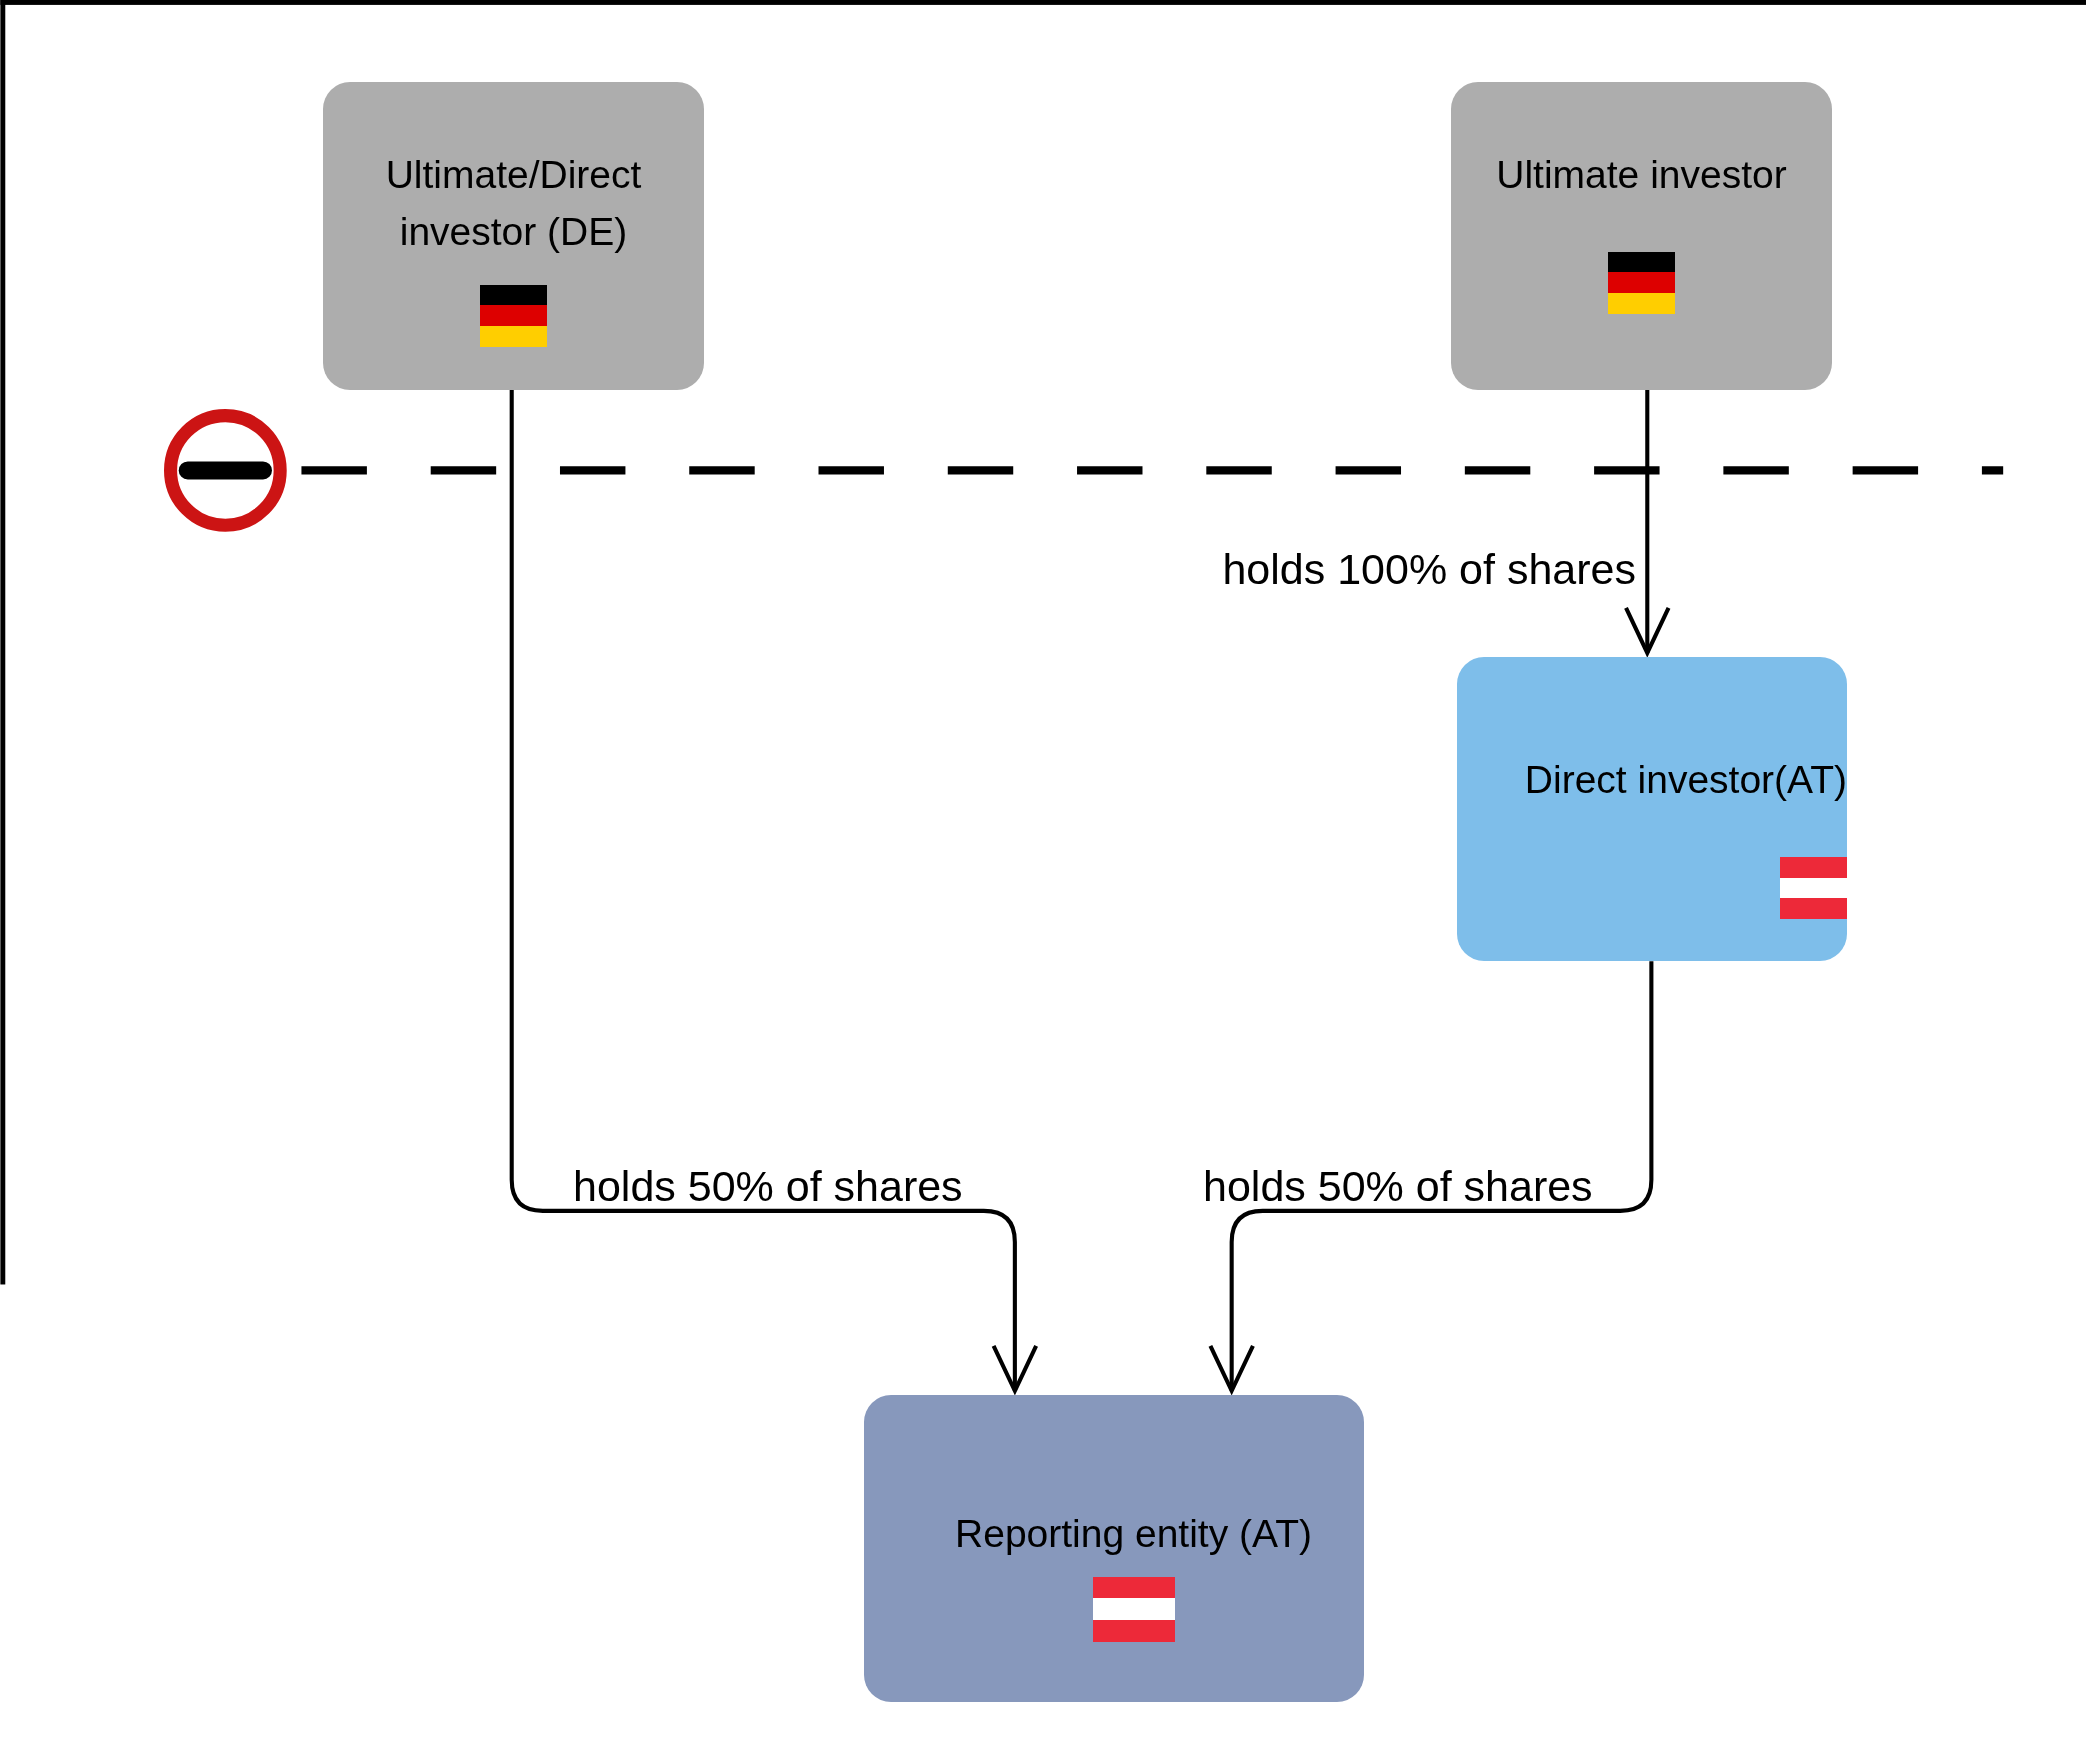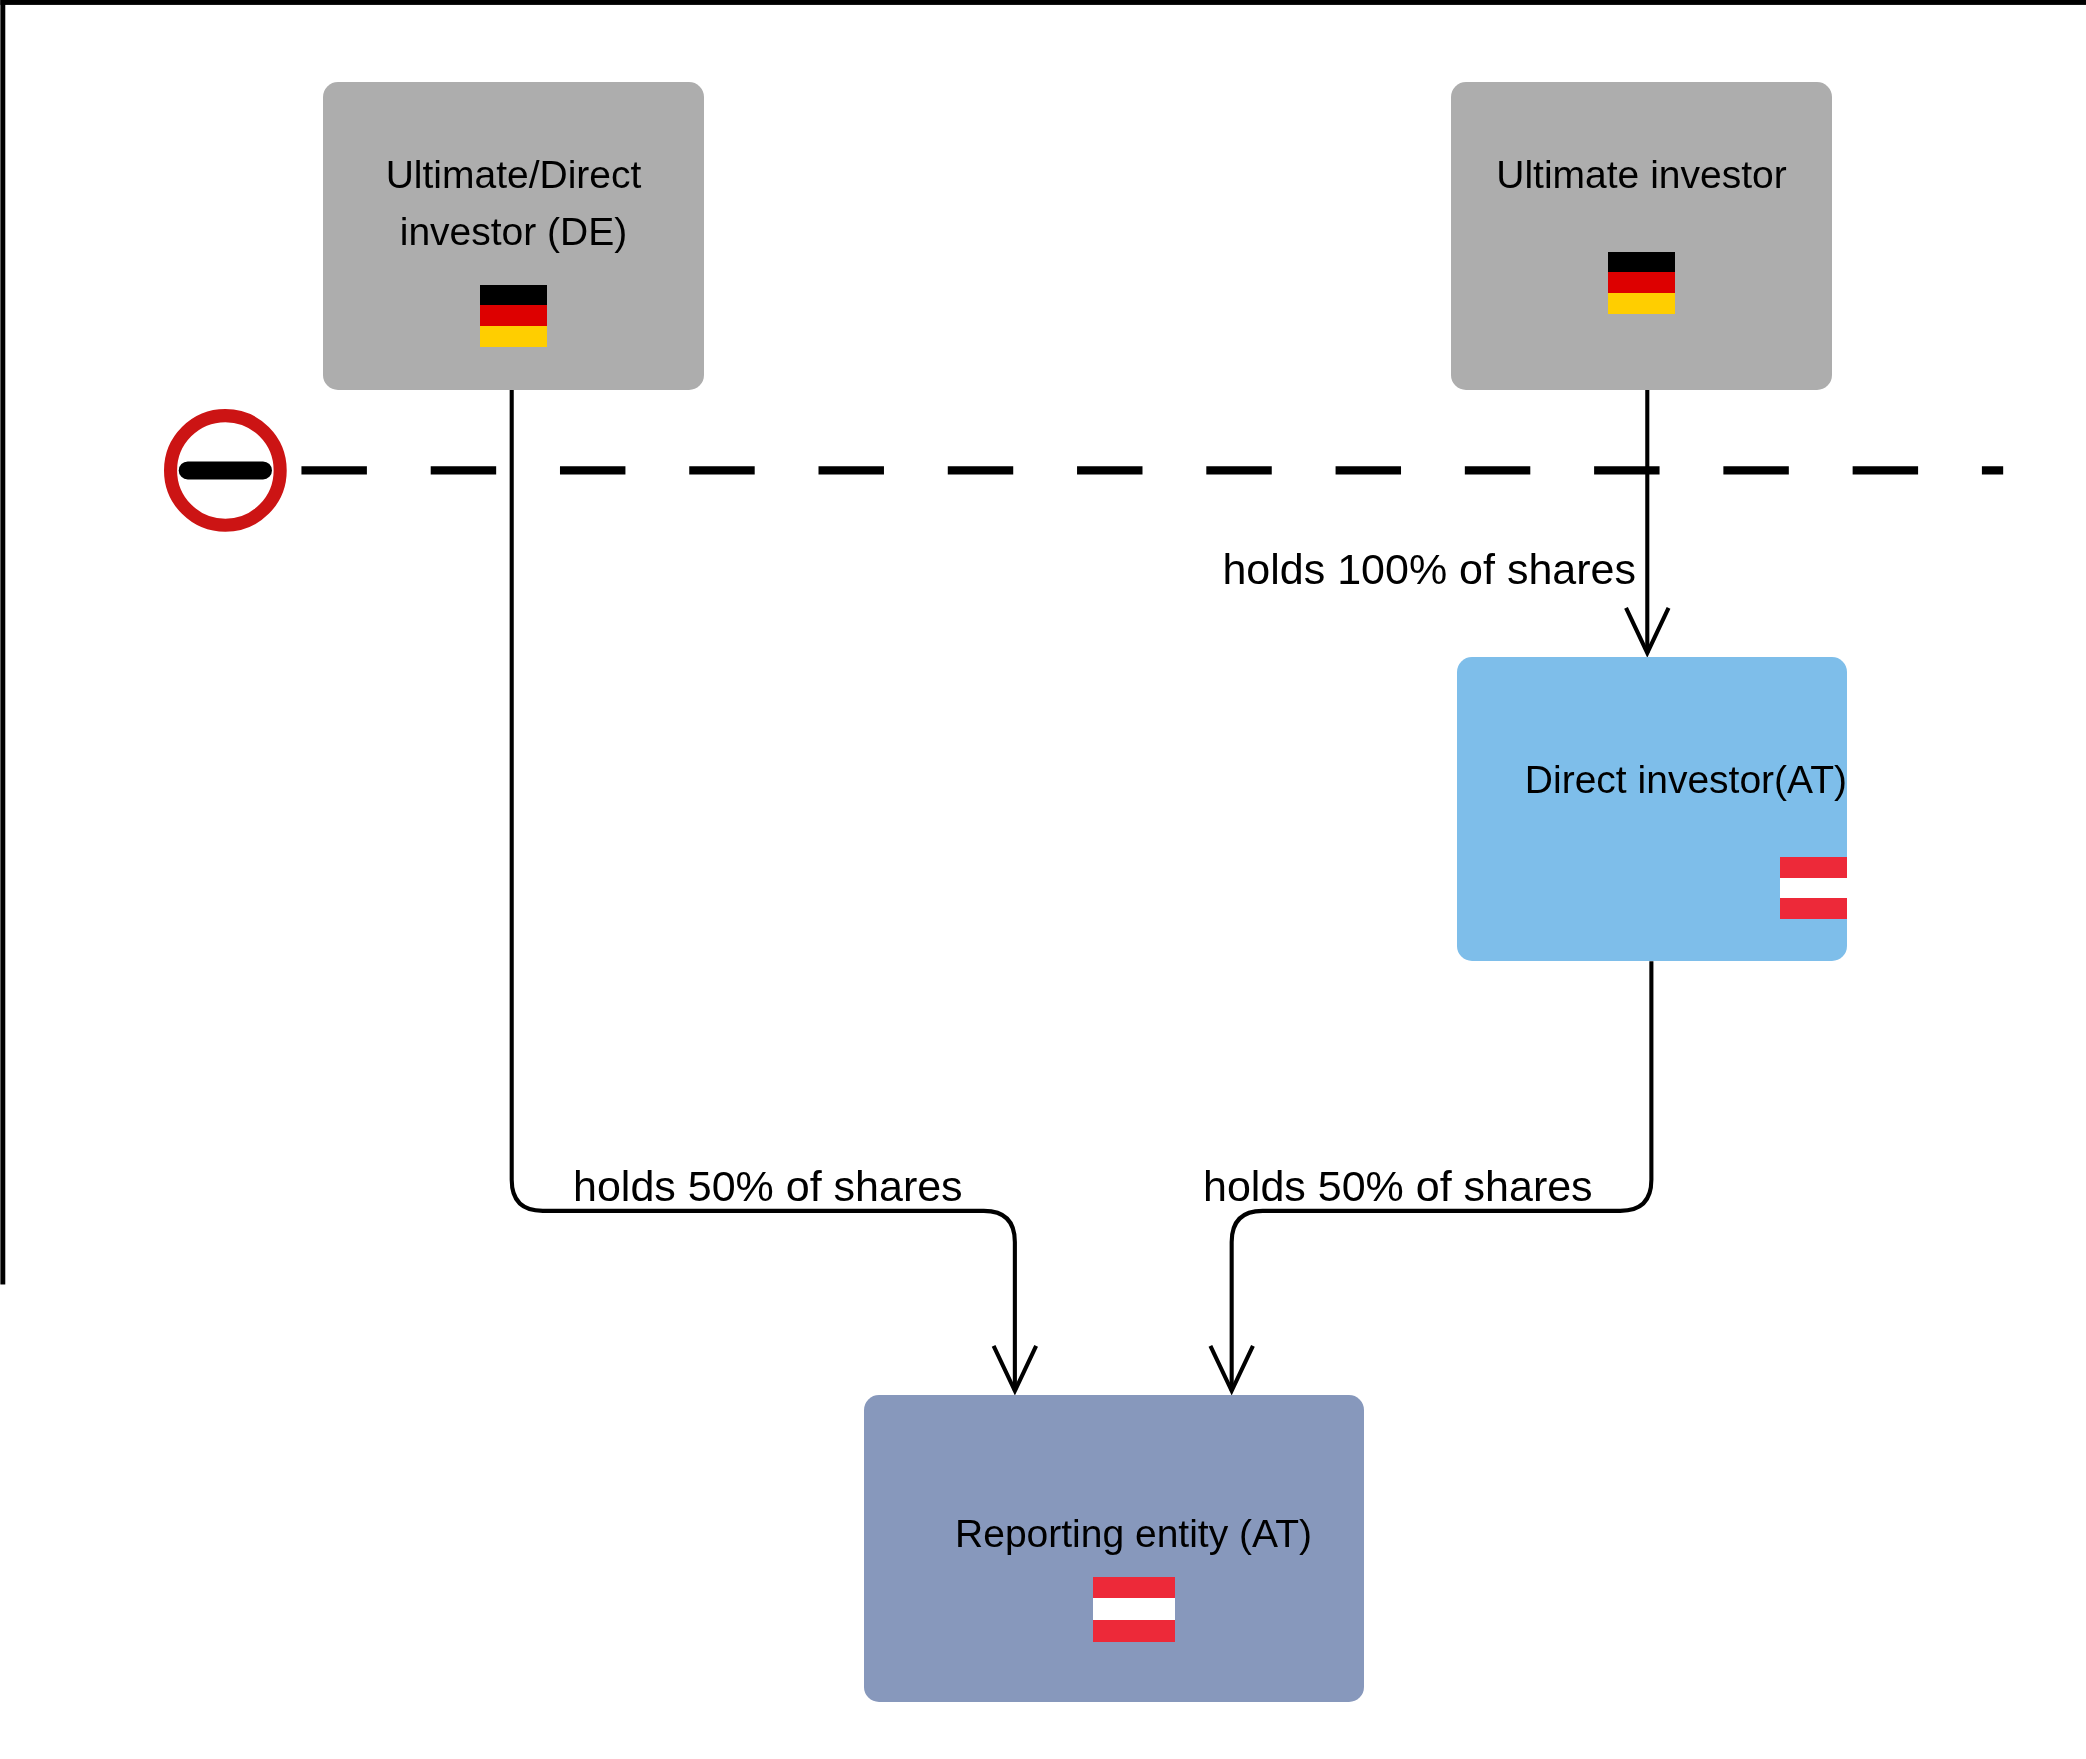--- a/index.html
+++ b/index.html
@@ -7,21 +7,21 @@
     position:relative;
     width:2087px;height:1759px;
     background:#fff;
     font-family:"Liberation Sans", sans-serif;
     color:#000;
     overflow:hidden;
   }
   svg.wires{position:absolute;left:0;top:0;width:2087px;height:1759px;}
   .node{
     position:absolute;
-    border-radius:15px;
+    border-radius:27px;
     display:flex;flex-direction:column;align-items:center;
     box-sizing:border-box;
   }
   .node .title{
     text-align:center;
     font-size:39px;line-height:57px;
     white-space:nowrap;
   }
   .node-gray{background:var(--gray_box,#ADADAD);}
   .node-blue{background:var(--blue_box,#7EBEEA);}

